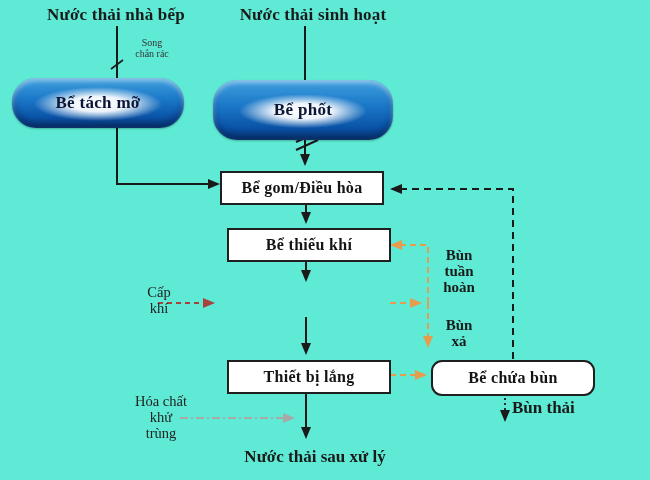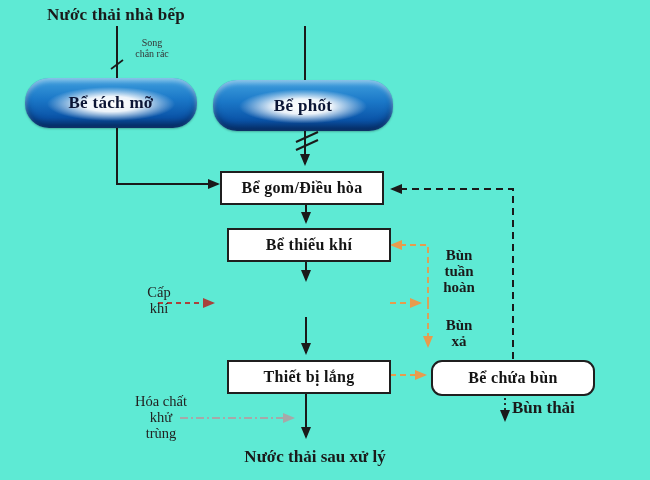--- a/index.html
+++ b/index.html
@@ -79,28 +79,29 @@
     <path class="o" stroke-width="1.8" stroke-dasharray="6 4" d="M428,303 L428,245 L392,245" marker-end="url(#aho)"></path>
     <path class="o" stroke-width="1.8" stroke-dasharray="6 4" d="M428,303 L428,346" marker-end="url(#aho)"></path>
     <path class="o" stroke-width="1.8" stroke-dasharray="6 4" d="M390,375 L425,375" marker-end="url(#aho)"></path>
 
     <path class="r" stroke-width="1.8" stroke-dasharray="5 4" d="M158,303 L213,303" marker-end="url(#ahr)"></path>
 
     <path class="g" stroke-width="1.8" stroke-dasharray="8 3 2 3" d="M180,418 L293,418" marker-end="url(#ahg)"></path>
   </svg>
 
   <div class="lbl title" style="left:16px; top:5px; width:200px;">Nước thải nhà bếp</div>
+  <div class="lbl title" style="left:213px; top:5px; width:200px;">Nước thải sinh hoạt</div>
 
   <div class="lbl small" style="left:124px; top:37px; width:56px;">
     <span class="line">Song</span>
     <span class="line">chắn rác</span>
   </div>
 
-  <div class="pill" style="left:25px; top:78px; width:172px; height:50px;">Bể tách mỡ</div>
-  <div class="pill" style="left:213px; top:80px; width:180px; height:51px;">Bể phốt</div>
+  <div class="pill" style="left:12px; top:78px; width:172px; height:50px;">Bể tách mỡ</div>
+  <div class="pill" style="left:213px; top:80px; width:180px; height:60px;">Bể phốt</div>
 
   <div class="node" style="left:220px; top:171px; width:160px; height:30px;">Bể gom/Điều hòa</div>
   <div class="node" style="left:227px; top:228px; width:160px; height:30px;">Bể thiếu khí</div>
   <div class="node" style="left:227px; top:360px; width:160px; height:30px;">Thiết bị lắng</div>
   <div class="node" style="left:431px; top:360px; width:160px; height:32px;border-radius:11px;">Bể chứa bùn</div>
 
   <div class="lbl sideplain" style="left:114px; top:284px; width:52px;">
     <span class="line">Cấp</span>
     <span class="line">khí</span>
   </div>

